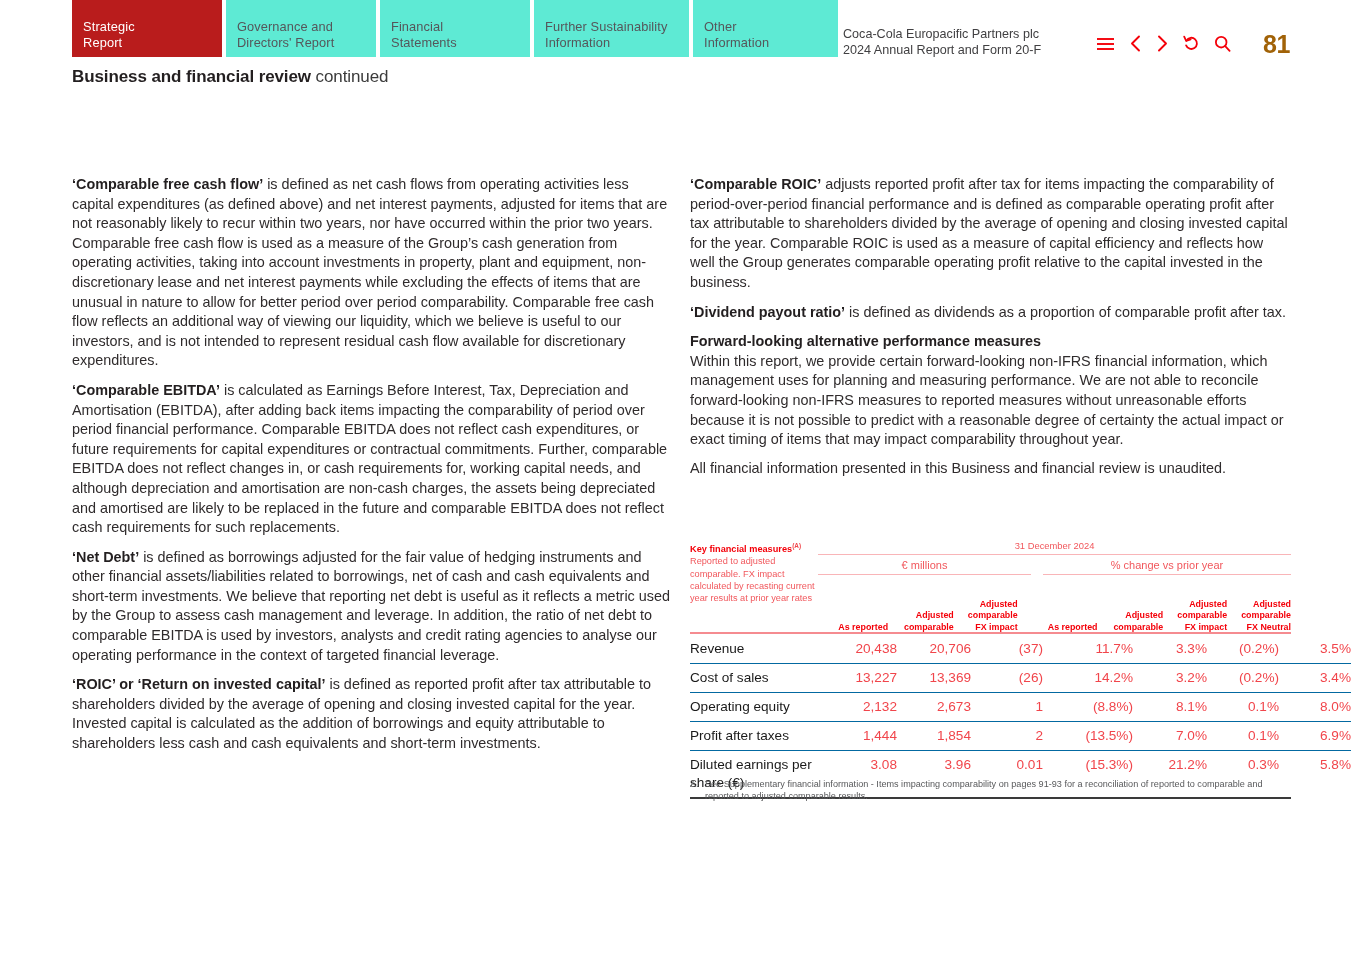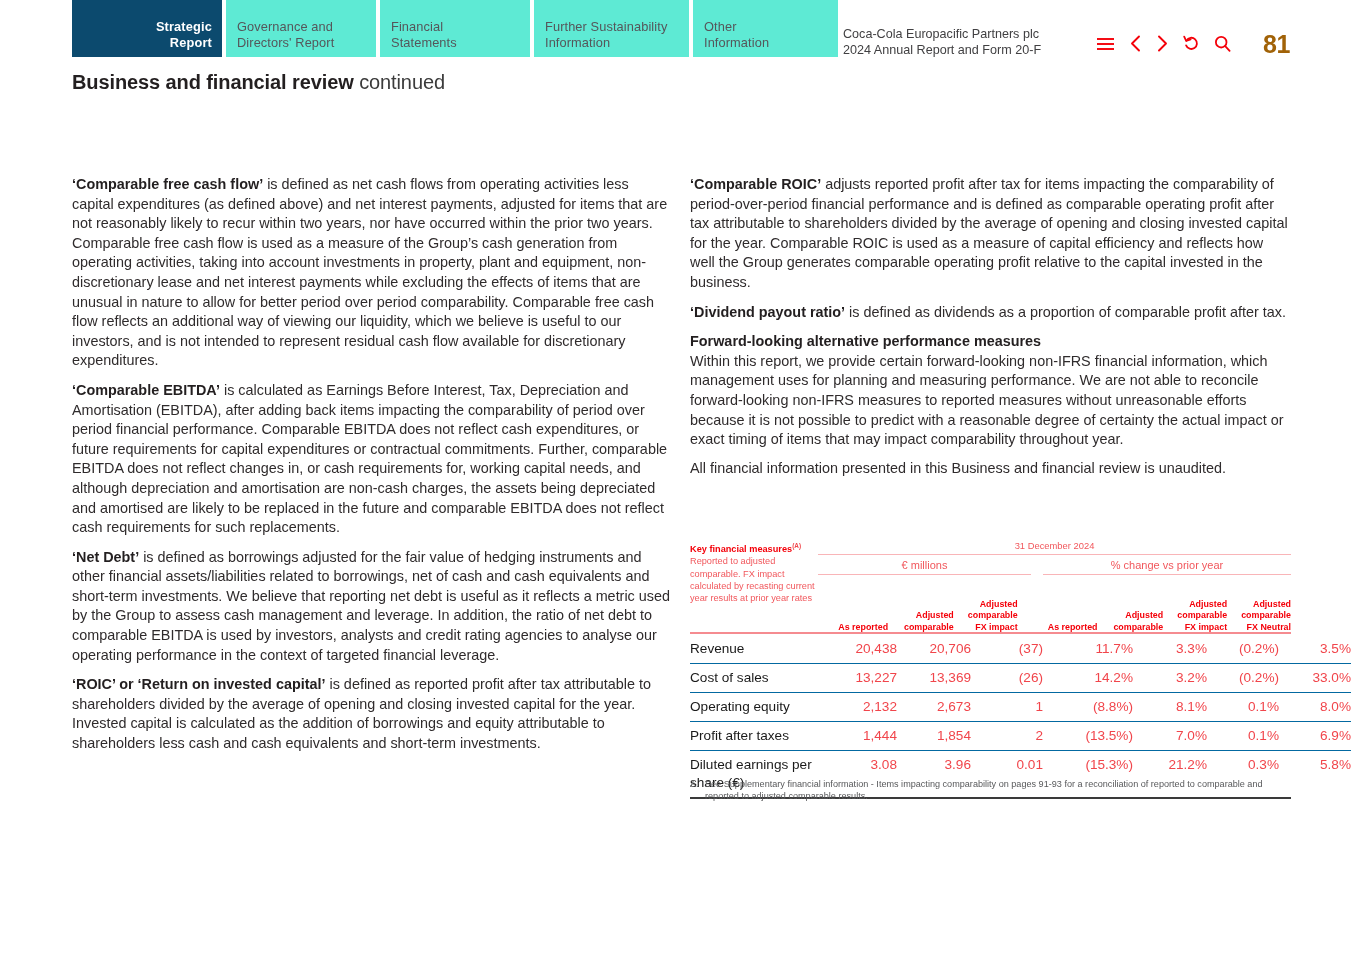--- a/index.html
+++ b/index.html
@@ -19,23 +19,22 @@
   .tab{
     background:#5eead4;color:#55565a;
     font-size:12.8px;line-height:15.5px;
     padding:19px 10px 0 11px;
     margin-right:4px;
     box-sizing:border-box;
     white-space:pre-line;
     letter-spacing:0.1px;
   }
   .tab.active{
-    background:#0c4a6e;color:#ffffff;font-weight:bold;
+    background:#b91c1c;color:#ffffff;font-weight:normal;
     letter-spacing:0.15px;
-    text-align:right;
   }
   .tab-w0{width:150px;}
   .tab-w1{width:150px;}
   .tab-w2{width:150px;}
   .tab-w3{width:155px;}
   .tab-w4{width:145px;}
 
   .report-id{
     position:absolute;left:843px;top:27px;
     font-size:12.6px;line-height:15.5px;color:#414042;
@@ -46,22 +45,22 @@
     display:flex;align-items:center;gap:14px;
   }
   .iconbar svg{display:block;}
   .pagenum{
     position:absolute;left:1263px;top:30px;
     font-size:25px;font-weight:bold;color:#a16207;letter-spacing:-0.4px;
   }
 
   
   .page-title{
-    position:absolute;left:72px;top:69px;
-    font-size:20px;line-height:27px;color:#231f20;
+    position:absolute;left:72px;top:63px;
+    font-size:17px;line-height:27px;color:#231f20;
     letter-spacing:-0.1px;
   }
   .page-title .t-bold{font-weight:bold;}
   .page-title .t-reg{font-weight:normal;color:#3b3b3b;}
 
   
   .col{
     position:absolute;top:175px;width:600px;
     font-size:14.4px;line-height:19.6px;color:#2f2b2c;
   }
@@ -285,21 +284,21 @@
         <td class="val">3.5%</td>
       </tr>
       <tr>
         <td>Cost of sales</td>
         <td class="val">13,227</td>
         <td class="val">13,369</td>
         <td class="val">(26)</td>
         <td class="val">14.2%</td>
         <td class="val">3.2%</td>
         <td class="val">(0.2%)</td>
-        <td class="val">33.0%</td>
+        <td class="val">3.4%</td>
       </tr>
       <tr>
         <td>Operating equity</td>
         <td class="val">2,132</td>
         <td class="val">2,673</td>
         <td class="val">1</td>
         <td class="val">(8.8%)</td>
         <td class="val">8.1%</td>
         <td class="val">0.1%</td>
         <td class="val">8.0%</td>

